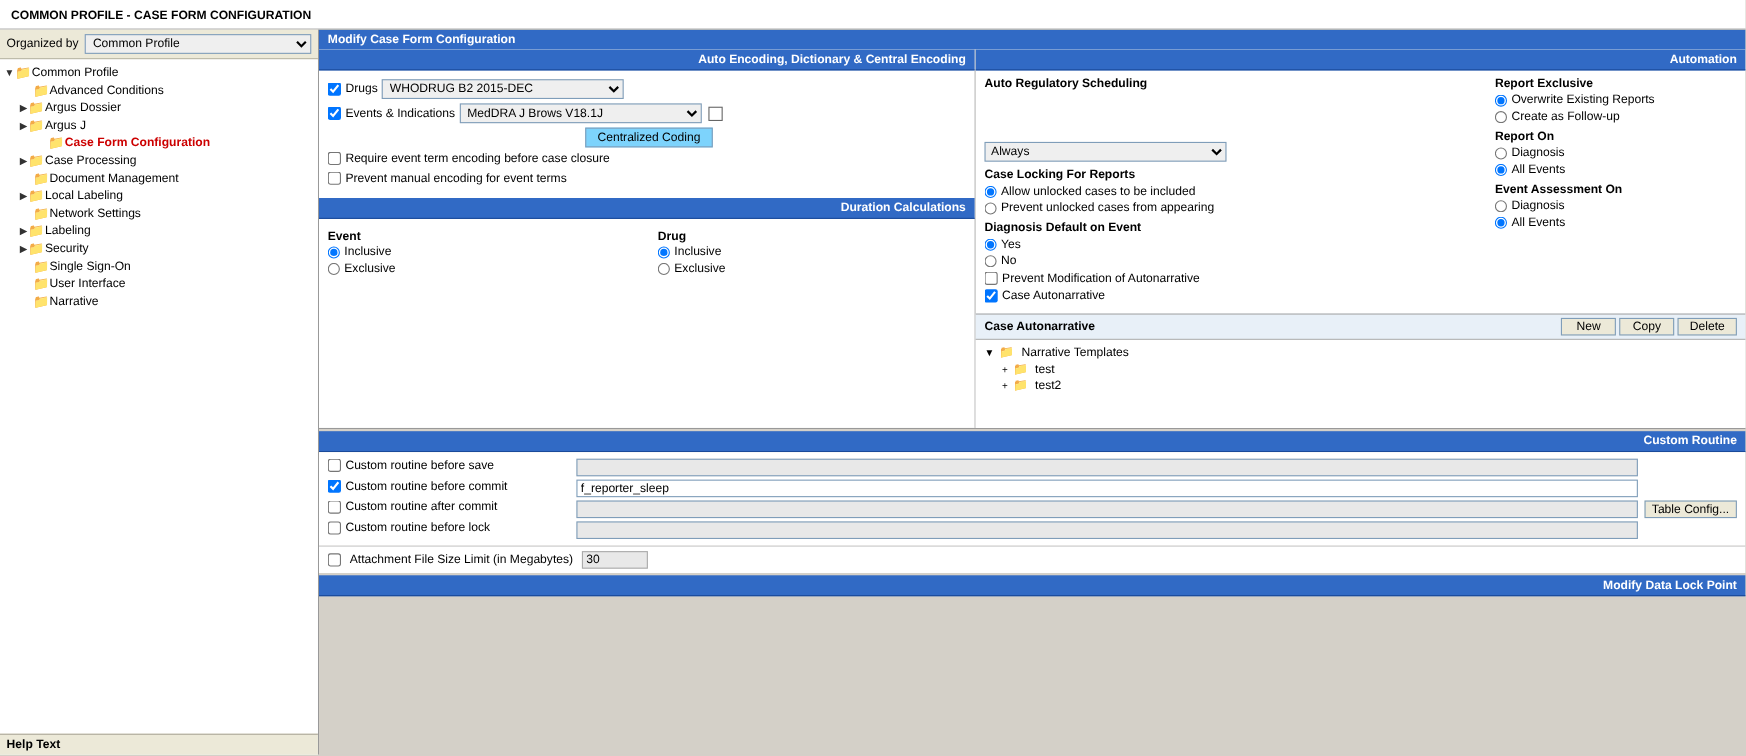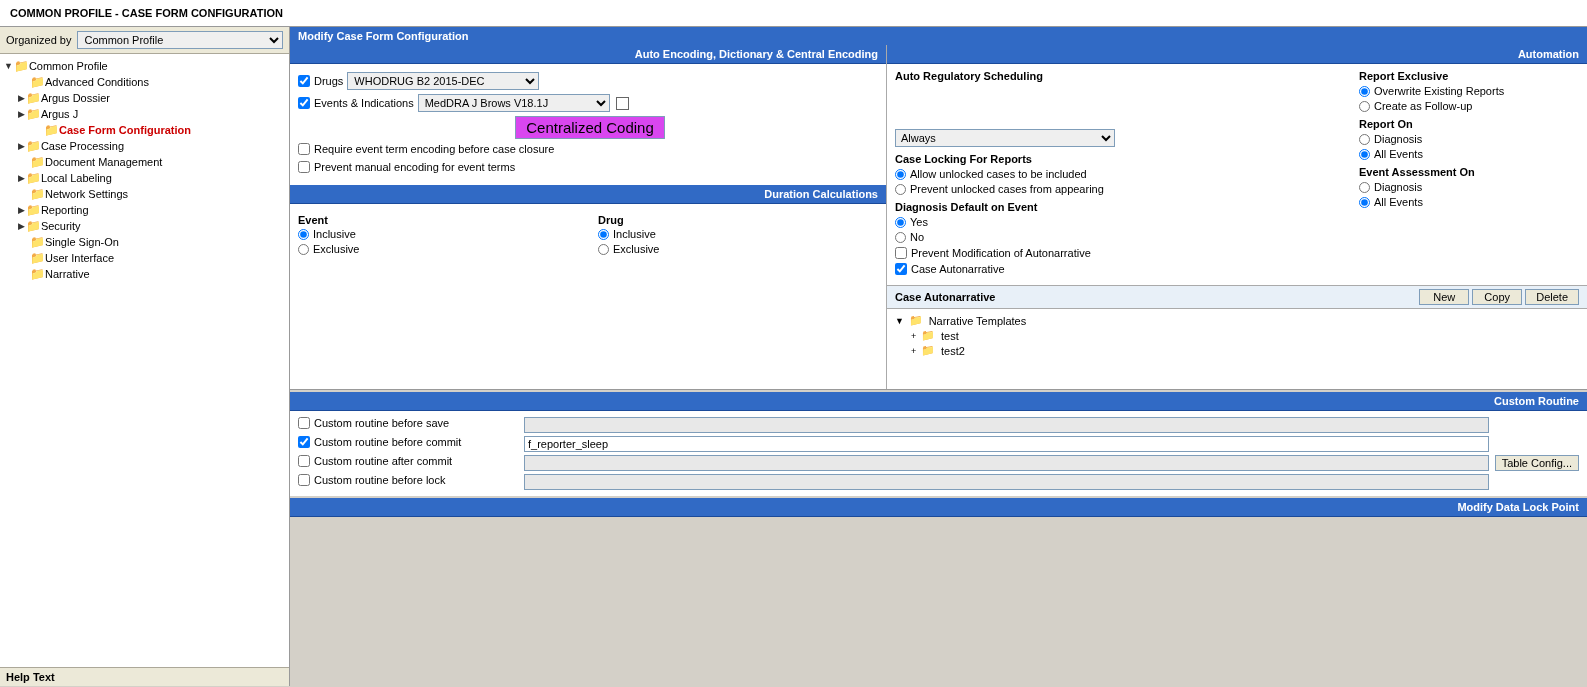--- a/index.html
+++ b/index.html
@@ -133,30 +133,30 @@
       margin-bottom: 4px;
     }
 
     input[type="checkbox"] { width: 12px; height: 12px; }
     input[type="radio"] { width: 11px; height: 11px; }
 
     select.dropdown {
       font-size: 11px;
       padding: 1px 2px;
       border: 1px solid #7f9db9;
-      width: 192px;
+      width: 220px;
     }
 
     .dropdown-wide { width: 250px; }
 
     .centralized-btn {
-      background: #d946ef;
+      background: #7dd3fc;
       border: 1px solid #7f9db9;
       padding: 2px 10px;
-      font-size: 15px;
+      font-size: 11px;
       cursor: pointer;
       margin-left: 4px;
     }
 
     
     .duration-section { padding: 6px 8px; }
 
     .duration-grid {
       display: grid;
       grid-template-columns: 1fr 1fr;
@@ -353,21 +353,21 @@
           <span class="">Local Labeling</span>
         </div>
         <div class="tree-item tree-indent-1">
           <span style="width:12px;display:inline-block;"></span>
           <span class="folder-icon">📁</span>
           <span class="">Network Settings</span>
         </div>
         <div class="tree-item tree-indent-1">
           <span class="expand-icon">▶</span>
           <span class="folder-icon">📁</span>
-          <span class="">Reporting</span>
+          <span class="">Labeling</span>
         </div>
         <div class="tree-item tree-indent-1">
           <span class="expand-icon">▶</span>
           <span class="folder-icon">📁</span>
           <span class="">Security</span>
         </div>
         <div class="tree-item tree-indent-1">
           <span style="width:12px;display:inline-block;"></span>
           <span class="folder-icon">📁</span>
           <span class="">Single Sign-On</span>
@@ -588,20 +588,25 @@
       <button class="table-config-btn">Table Config...</button>
 
       <div class="check-row">
         <input type="checkbox" id="before-lock" style="">
         <label for="before-lock">Custom routine before lock</label>
       </div>
       <input type="text" class="input-field input-disabled" value="" style="">
       <div></div>
     </div>
 
+    <div style="background:#fff; border-top: 1px solid #ccc;" class="attachment-row">
+      <input type="checkbox" id="attachment-cb" style="">
+      <label for="attachment-cb">Attachment File Size Limit (in Megabytes)</label>
+      <input type="text" class="input-number" value="30" style="">
+    </div>
 
     <div class="section-divider"></div>
     <div class="section-header">
       <span>Modify Data Lock Point</span>
     </div>
 
   </div>
 </div>
 
 </body></html>

